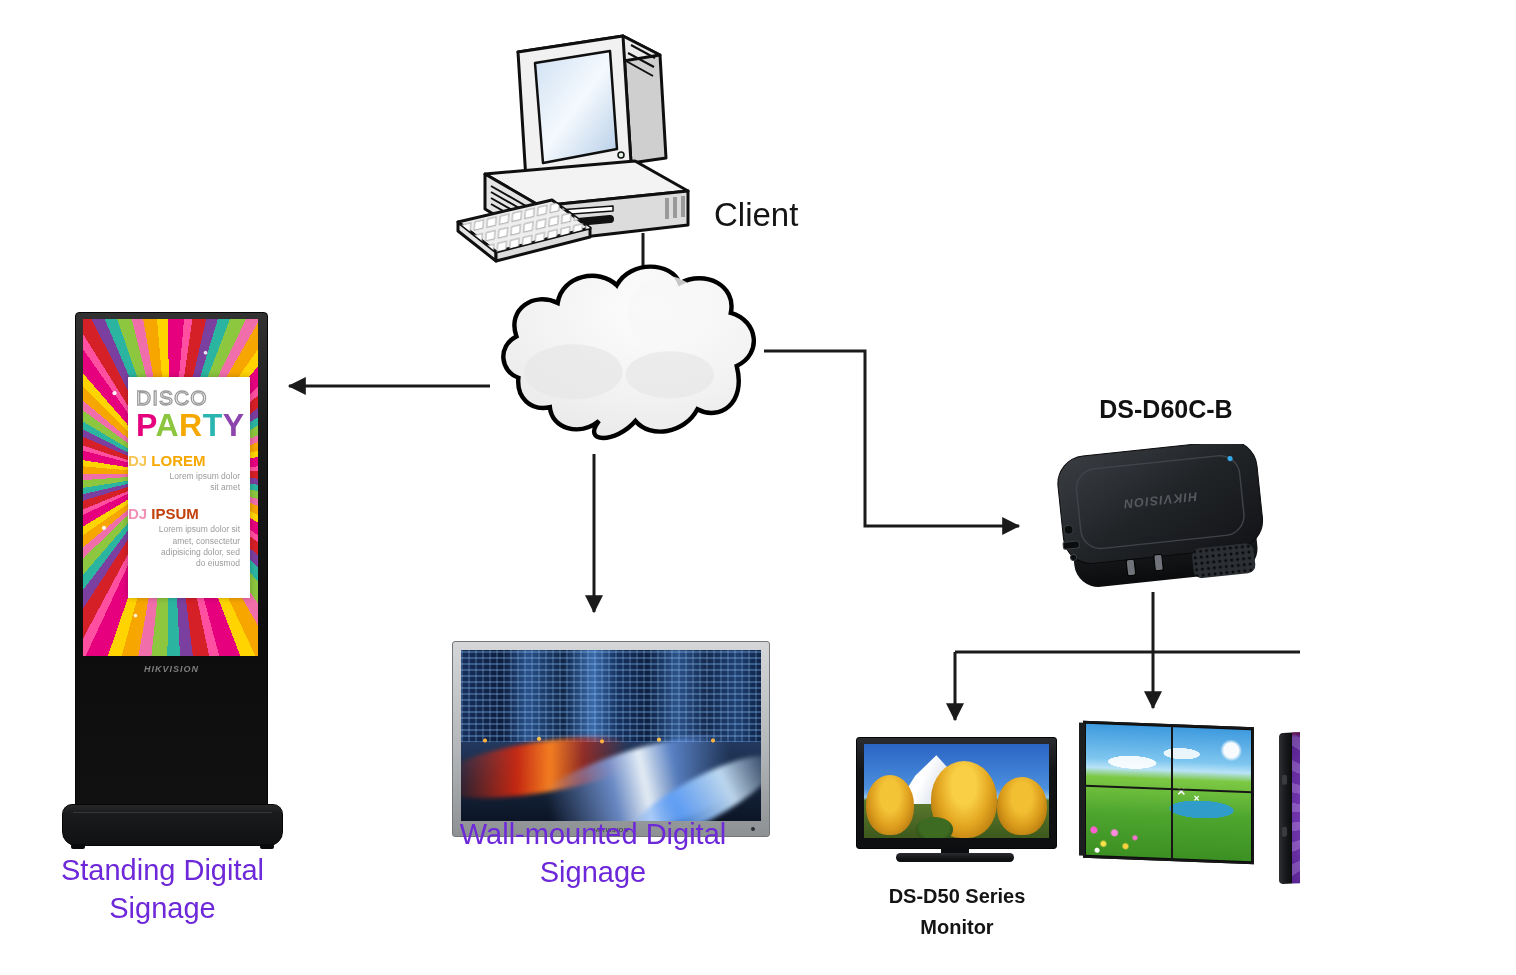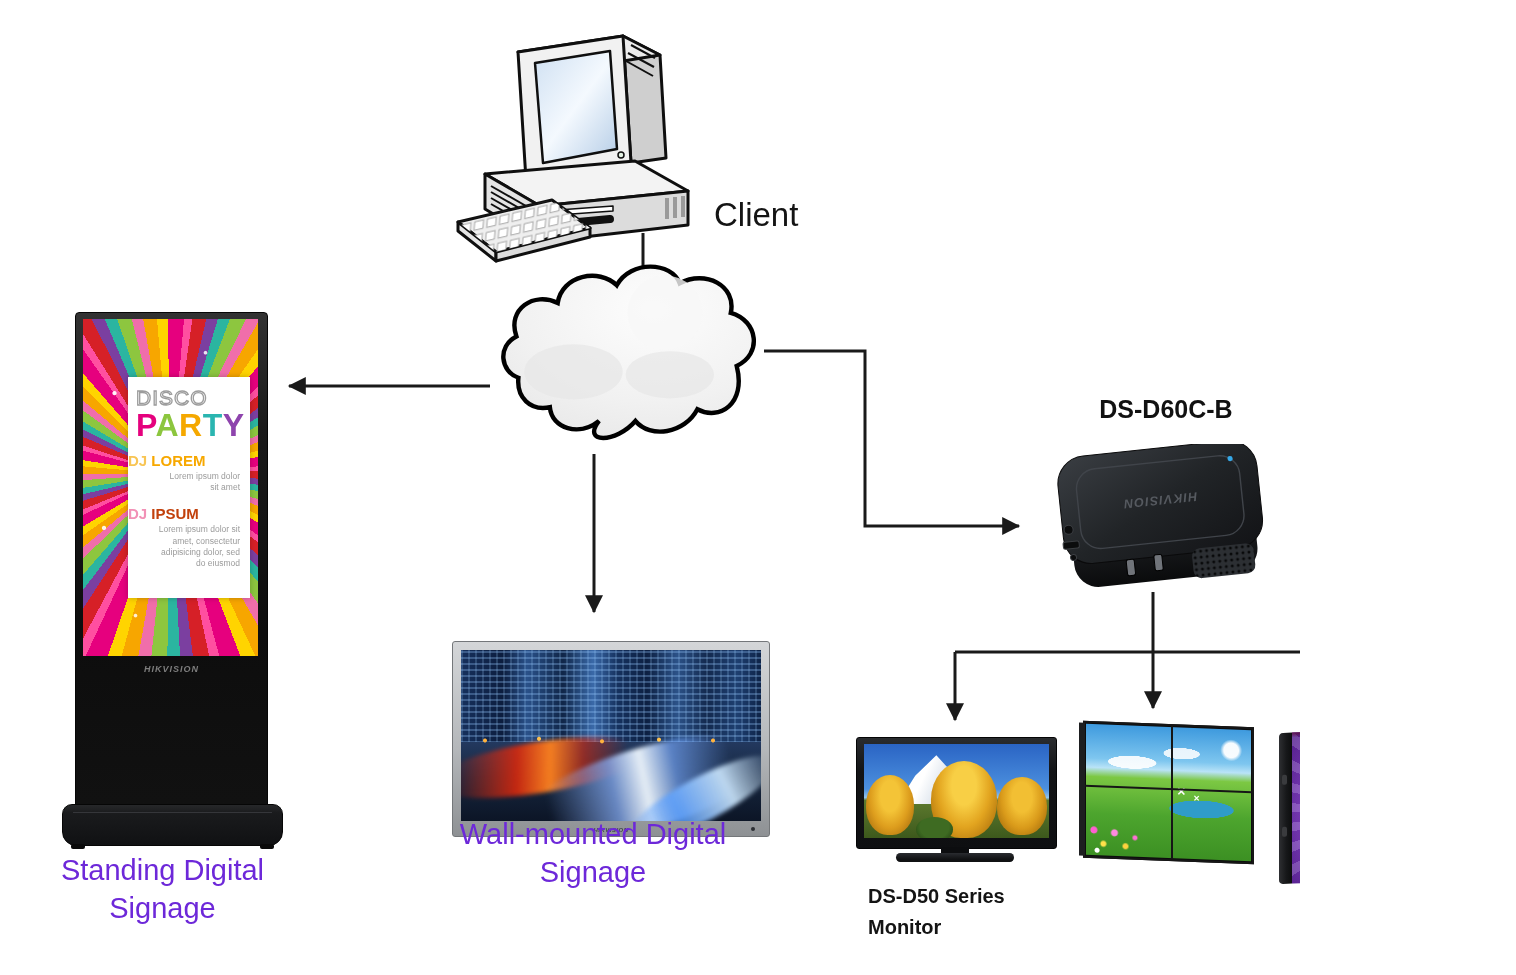--- a/index.html
+++ b/index.html
@@ -2,21 +2,21 @@
 <html><head>
 <meta charset="utf-8">
 <style>
   html,body{margin:0;padding:0;background:#fff;}
   .canvas{position:relative;width:1300px;height:975px;background:#fff;overflow:hidden;
           font-family:"Liberation Sans",sans-serif;color:#111;}
   .abs{position:absolute;}
 
   
   .caption{position:absolute;text-align:center;font-size:29px;line-height:1.3;color:#6d28d9;}
-  .caption-sm{position:absolute;text-align:left;font-size:20px;font-weight:bold;line-height:1.55;color:#141414;}
+  .caption-sm{position:absolute;text-align:center;font-size:20px;font-weight:bold;line-height:1.55;color:#141414;}
   .client-label{position:absolute;left:714px;top:196px;font-size:33px;color:#141414;}
   .decoder-label{position:absolute;left:1066px;top:395px;width:200px;text-align:center;
                  font-size:25px;font-weight:bold;color:#111;}
 
   
   svg.arrows{position:absolute;left:0;top:0;}
   .ln{stroke:#1a1a1a;stroke-width:3;fill:none;}
 
   
   .kiosk{position:absolute;left:75px;top:312px;width:193px;height:533px;}

